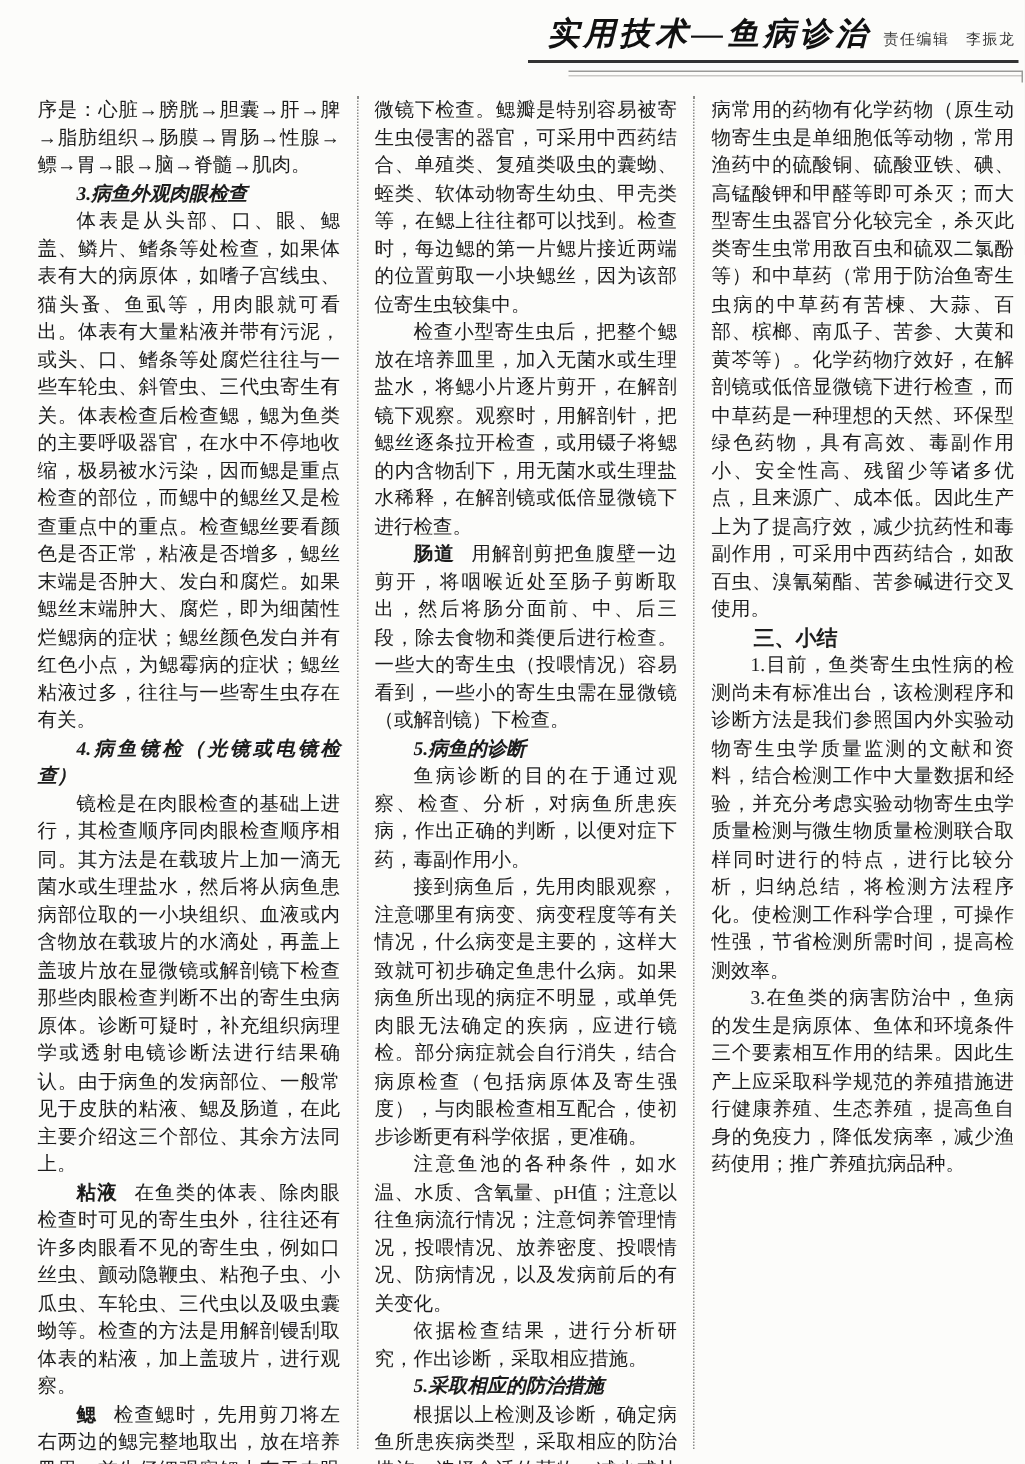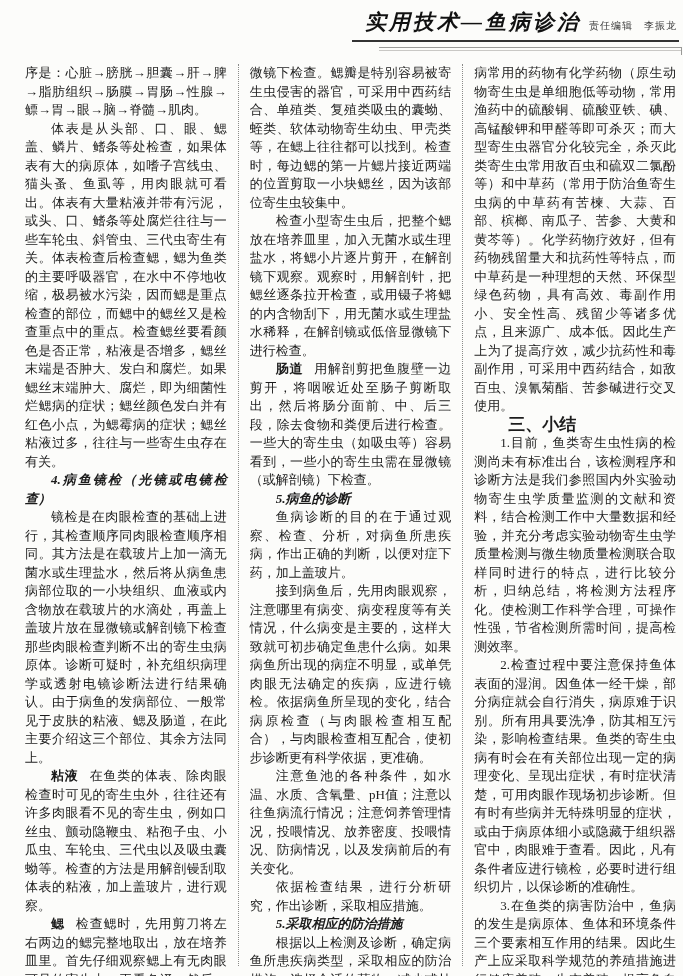--- a/index.html
+++ b/index.html
@@ -80,63 +80,63 @@
   }
   .col p.cont{ text-indent:0; }
   .col p.h{
     font-weight:bold;
     font-style:italic;
   }
   .col p.h2{
     font-family:"Liberation Sans","DejaVu Sans",sans-serif;
     font-style:normal;
     font-weight:bold;
-    font-size:17px;
+    font-size:14px;
   }
   .term{
     font-weight:bold;
     margin-right:0.85em;
   }
 </style>
 </head>
 <body>
 
 <div class="page">
 
   <div class="hdr-title">实用技术—鱼病诊治</div>
   <div class="hdr-editor">责任编辑　李振龙</div>
   <div class="rule1"></div>
   <div class="rule2"></div>
 
   <main class="columns">
 
     <section class="col">
       <p class="cont">序是：心脏→膀胱→胆囊→肝→脾→脂肪组织→肠膜→胃肠→性腺→鳔→胃→眼→脑→脊髓→肌肉。</p>
+      <p class="h">3.病鱼外观肉眼检查</p>
       <p>体表是从头部、口、眼、鳃盖、鳞片、鳍条等处检查，如果体表有大的病原体，如嗜子宫线虫、猫头蚤、鱼虱等，用肉眼就可看出。体表有大量粘液并带有污泥，或头、口、鳍条等处腐烂往往与一些车轮虫、斜管虫、三代虫寄生有关。体表检查后检查鳃，鳃为鱼类的主要呼吸器官，在水中不停地收缩，极易被水污染，因而鳃是重点检查的部位，而鳃中的鳃丝又是检查重点中的重点。检查鳃丝要看颜色是否正常，粘液是否增多，鳃丝末端是否肿大、发白和腐烂。如果鳃丝末端肿大、腐烂，即为细菌性烂鳃病的症状；鳃丝颜色发白并有红色小点，为鳃霉病的症状；鳃丝粘液过多，往往与一些寄生虫存在有关。</p>
       <p class="h">4.病鱼镜检（光镜或电镜检查）</p>
       <p>镜检是在肉眼检查的基础上进行，其检查顺序同肉眼检查顺序相同。其方法是在载玻片上加一滴无菌水或生理盐水，然后将从病鱼患病部位取的一小块组织、血液或内含物放在载玻片的水滴处，再盖上盖玻片放在显微镜或解剖镜下检查那些肉眼检查判断不出的寄生虫病原体。诊断可疑时，补充组织病理学或透射电镜诊断法进行结果确认。由于病鱼的发病部位、一般常见于皮肤的粘液、鳃及肠道，在此主要介绍这三个部位、其余方法同上。</p>
       <p><span class="term">粘液</span><span>在鱼类的体表、除肉眼检查时可见的寄生虫外，往往还有许多肉眼看不见的寄生虫，例如口丝虫、颤动隐鞭虫、粘孢子虫、小瓜虫、车轮虫、三代虫以及吸虫囊蚴等。检查的方法是用解剖镘刮取体表的粘液，加上盖玻片，进行观察。</span></p>
       <p><span class="term">鳃</span><span>检查鳃时，先用剪刀将左右两边的鳃完整地取出，放在培养皿里。首先仔细观察鳃上有无肉眼可见的寄生虫，再看色泽；然后，剪取小块鳃组织，放在载玻片上，加少量无菌水或生理盐水，盖上盖玻片，在显</span></p>
     </section>
 
     <section class="col">
       <p class="cont">微镜下检查。鳃瓣是特别容易被寄生虫侵害的器官，可采用中西药结合、单殖类、复殖类吸虫的囊蚴、蛭类、软体动物寄生幼虫、甲壳类等，在鳃上往往都可以找到。检查时，每边鳃的第一片鳃片接近两端的位置剪取一小块鳃丝，因为该部位寄生虫较集中。</p>
       <p>检查小型寄生虫后，把整个鳃放在培养皿里，加入无菌水或生理盐水，将鳃小片逐片剪开，在解剖镜下观察。观察时，用解剖针，把鳃丝逐条拉开检查，或用镊子将鳃的内含物刮下，用无菌水或生理盐水稀释，在解剖镜或低倍显微镜下进行检查。</p>
-      <p><span class="term">肠道</span><span>用解剖剪把鱼腹壁一边剪开，将咽喉近处至肠子剪断取出，然后将肠分面前、中、后三段，除去食物和粪便后进行检查。一些大的寄生虫（如吸虫等）容易看到，一些小的寄生虫需在显微镜（或解剖镜）下检查。</span></p>
+      <p><span class="term">肠道</span><span>用解剖剪把鱼腹壁一边剪开，将咽喉近处至肠子剪断取出，然后将肠分面前、中、后三段，除去食物和粪便后进行检查。一些大的寄生虫（投喂情况）容易看到，一些小的寄生虫需在显微镜（或解剖镜）下检查。</span></p>
       <p class="h">5.病鱼的诊断</p>
-      <p>鱼病诊断的目的在于通过观察、检查、分析，对病鱼所患疾病，作出正确的判断，以便对症下药，加上盖玻片。</p>
-      <p>接到病鱼后，先用肉眼观察，注意哪里有病变、病变程度等有关情况，什么病变是主要的，这样大致就可初步确定鱼患什么病。如果病鱼所出现的病症不明显，或单凭肉眼无法确定的疾病，应进行镜检。依据病鱼所呈现的变化，结合病原检查（与肉眼检查相互配合），与肉眼检查相互配合，使初步诊断更有科学依据，更准确。</p>
+      <p>鱼病诊断的目的在于通过观察、检查、分析，对病鱼所患疾病，作出正确的判断，以便对症下药，毒副作用小。</p>
+      <p>接到病鱼后，先用肉眼观察，注意哪里有病变、病变程度等有关情况，什么病变是主要的，这样大致就可初步确定鱼患什么病。如果病鱼所出现的病症不明显，或单凭肉眼无法确定的疾病，应进行镜检。部分病症就会自行消失，结合病原检查（包括病原体及寄生强度），与肉眼检查相互配合，使初步诊断更有科学依据，更准确。</p>
       <p>注意鱼池的各种条件，如水温、水质、含氧量、pH值；注意以往鱼病流行情况；注意饲养管理情况，投喂情况、放养密度、投喂情况、防病情况，以及发病前后的有关变化。</p>
       <p>依据检查结果，进行分析研究，作出诊断，采取相应措施。</p>
       <p class="h">5.采取相应的防治措施</p>
       <p>根据以上检测及诊断，确定病鱼所患疾病类型，采取相应的防治措施，选择合适的药物，减少或杜绝鱼类寄生虫病的暴发。目前鱼类寄生虫</p>
     </section>
 
     <section class="col">
-      <p class="cont">病常用的药物有化学药物（原生动物寄生虫是单细胞低等动物，常用渔药中的硫酸铜、硫酸亚铁、碘、高锰酸钾和甲醛等即可杀灭；而大型寄生虫器官分化较完全，杀灭此类寄生虫常用敌百虫和硫双二氯酚等）和中草药（常用于防治鱼寄生虫病的中草药有苦楝、大蒜、百部、槟榔、南瓜子、苦参、大黄和黄芩等）。化学药物疗效好，但有药物残留量大和抗药性等特点，而中草药是一种理想的天然、环保型绿色药物，具有高效、毒副作用小、安全性高、残留少等诸多优点，且来源广、成本低。因此生产上为了提高疗效，减少抗药性和毒副作用，可采用中西药结合，如敌百虫、溴氰菊酯、苦参碱进行交叉使用。</p>
+      <p class="cont">病常用的药物有化学药物（原生动物寄生虫是单细胞低等动物，常用渔药中的硫酸铜、硫酸亚铁、碘、高锰酸钾和甲醛等即可杀灭；而大型寄生虫器官分化较完全，杀灭此类寄生虫常用敌百虫和硫双二氯酚等）和中草药（常用于防治鱼寄生虫病的中草药有苦楝、大蒜、百部、槟榔、南瓜子、苦参、大黄和黄芩等）。化学药物疗效好，在解剖镜或低倍显微镜下进行检查，而中草药是一种理想的天然、环保型绿色药物，具有高效、毒副作用小、安全性高、残留少等诸多优点，且来源广、成本低。因此生产上为了提高疗效，减少抗药性和毒副作用，可采用中西药结合，如敌百虫、溴氰菊酯、苦参碱进行交叉使用。</p>
       <p class="h2">三、小结</p>
       <p>1.目前，鱼类寄生虫性病的检测尚未有标准出台，该检测程序和诊断方法是我们参照国内外实验动物寄生虫学质量监测的文献和资料，结合检测工作中大量数据和经验，并充分考虑实验动物寄生虫学质量检测与微生物质量检测联合取样同时进行的特点，进行比较分析，归纳总结，将检测方法程序化。使检测工作科学合理，可操作性强，节省检测所需时间，提高检测效率。</p>
-      <p>2.检查过程中要注意保持鱼体表面的湿润。因鱼体一经干燥，部分病症就会自行消失，病原难于识别。所有用具要洗净，防其相互污染，影响检查结果。鱼类的寄生虫病有时会在有关部位出现一定的病理变化、呈现出症状，有时症状清楚，可用肉眼作现场初步诊断。但有时有些病并无特殊明显的症状，或由于病原体细小或隐藏于组织器官中，肉眼难于查看。因此，凡有条件者应进行镜检，必要时进行组织切片，以保诊断的准确性。</p>
       <p><span>3.在鱼类的病害防治中，鱼病的发生是病原体、鱼体和环境条件三个要素相互作用的结果。因此生产上应采取科学规范的养殖措施进行健康养殖、生态养殖，提高鱼自身的免疫力，降低发病率，减少渔药使用；推广养殖抗病品种。</span></p>
     </section>
 
   </main>
 </div>
 
 </body></html>

